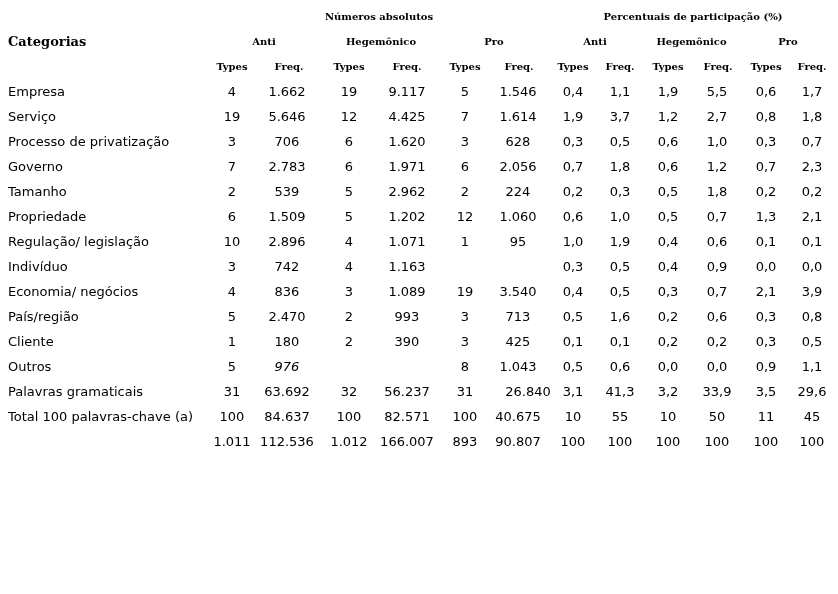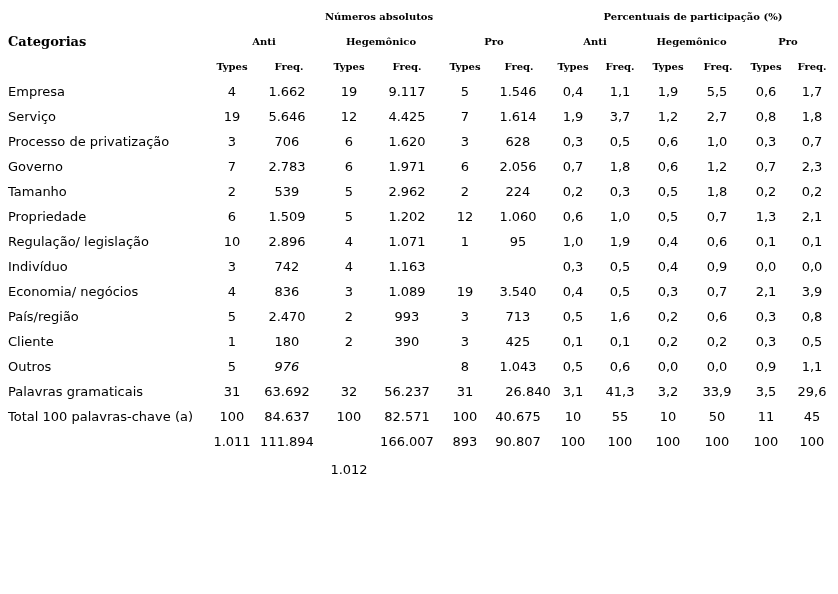--- a/index.html
+++ b/index.html
@@ -253,22 +253,22 @@
     <span class="cell num" style="left:489px; width:58px;">40.675</span>
     <span class="cell num" style="left:549px; width:48px;">10</span>
     <span class="cell num" style="left:598px; width:44px;">55</span>
     <span class="cell num" style="left:643px; width:50px;">10</span>
     <span class="cell num" style="left:692px; width:50px;">50</span>
     <span class="cell num" style="left:742px; width:48px;">11</span>
     <span class="cell num" style="left:788px; width:48px;">45</span>
   </div>
       <div class="row" style="width: 838px; top: 432px;">
     <span class="cell num" style="left:207px; width:50px;">1.011</span>
-    <span class="cell num" style="left:257px; width:60px;">111.894</span>
-    <span class="cell num" style="left:324px; width:50px;margin-top:28px;">1.012</span>
+    <span class="cell num" style="left:257px; width:60px;">112.536</span>
+    <span class="cell num" style="left:324px; width:50px;">1.012</span>
     <span class="cell num" style="left:375px; width:64px;text-align:center;">166.007</span>
     <span class="cell num" style="left:440px; width:50px;">893</span>
     <span class="cell num" style="left:489px; width:58px;">90.807</span>
     <span class="cell num" style="left:549px; width:48px;">100</span>
     <span class="cell num" style="left:598px; width:44px;">100</span>
     <span class="cell num" style="left:643px; width:50px;">100</span>
     <span class="cell num" style="left:692px; width:50px;">100</span>
     <span class="cell num" style="left:742px; width:48px;">100</span>
     <span class="cell num" style="left:788px; width:48px;">100</span>
   </div>

